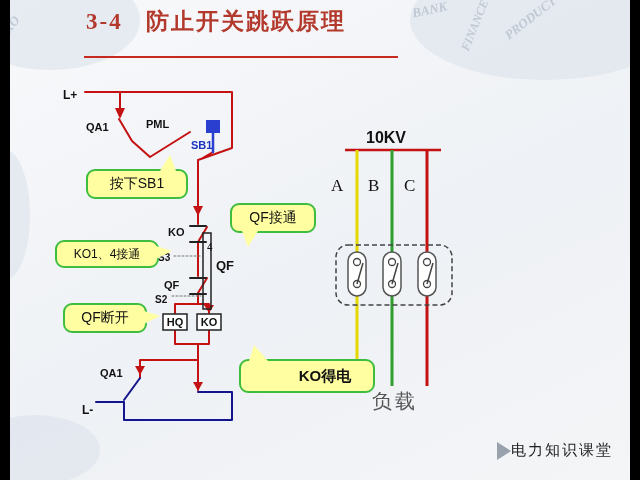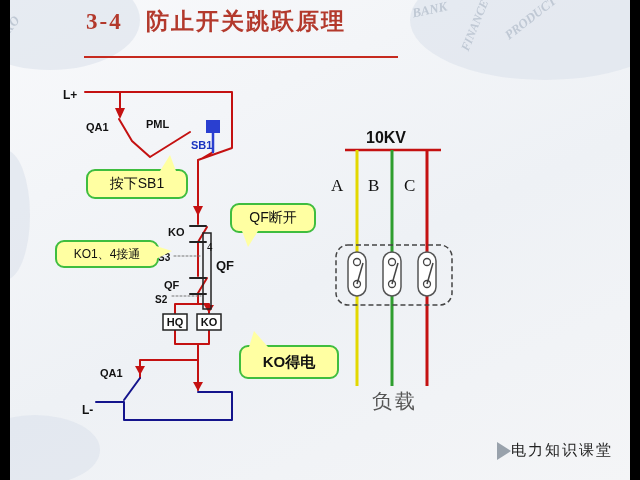--- a/index.html
+++ b/index.html
@@ -130,28 +130,32 @@
 
       <text x="372" y="408" font-size="20" fill="#555" letter-spacing="3">负载</text>
     </g>
   </svg>
 
   <div class="callout c-press" style="left:86px;top:169px;width:98px;height:26px;">
     <span>按下SB1</span>
       <i></i>
   </div>
   <div class="callout c-qfon" style="left:230px;top:203px;width:82px;height:26px;">
-    <span>QF断开</span>
+    <span>QF接通</span>
       <i></i>
   </div>
   <div class="callout c-ko14" style="left:55px;top:240px;width:100px;height:24px;">
     <span>KO1、4接通</span>
       <i></i>
   </div>
-  <div class="callout c-koe" style="left:239px;top:345px;width:96px;height:30px;">
+  <div class="callout c-qfoff" style="left:63px;top:303px;width:80px;height:26px;">
+    <span>QF断开</span>
+      <i></i>
+  </div>
+  <div class="callout c-koe" style="left:239px;top:359px;width:96px;height:30px;padding-left:36px;">
     <span>KO得电</span>
       <i></i>
   </div>
 
   <div class="brand">
     <span class="tri"></span>
     <span class="txt">电力知识课堂</span>
   </div>
 
   <div class="bar left"></div>

